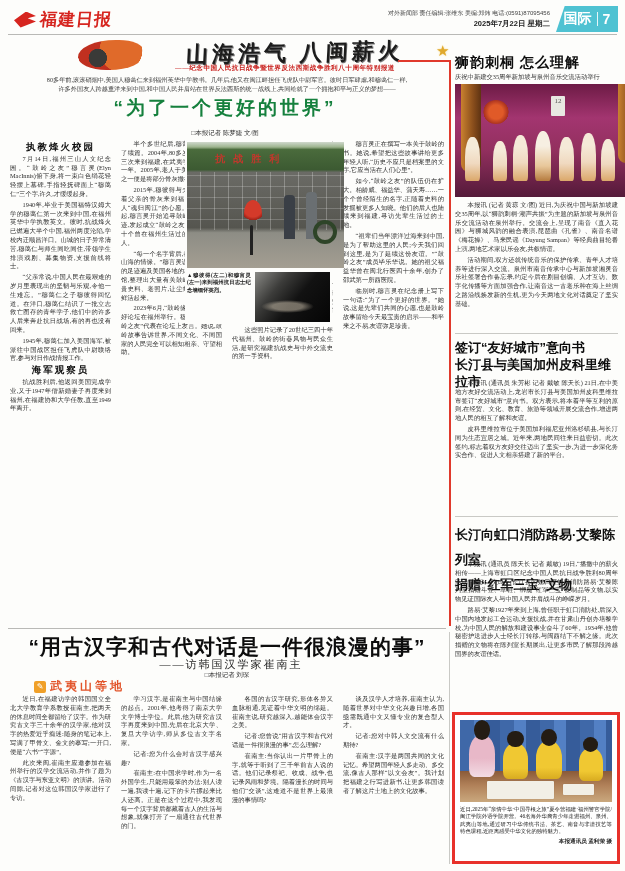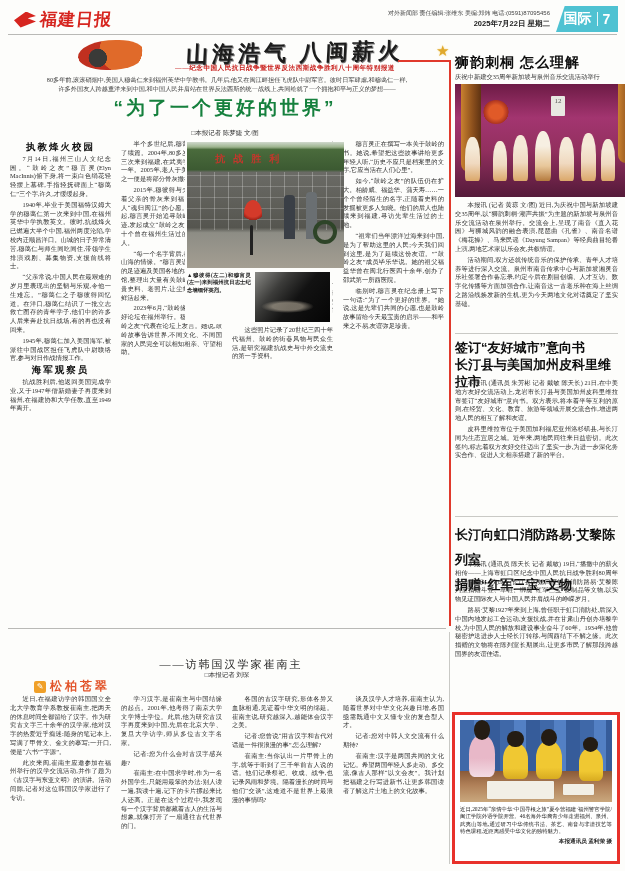--- a/index.html
+++ b/index.html
@@ -170,25 +170,26 @@
       <div class="fig" style="left:40%;top:66%;width:3px;height:30px;background:#222;"></div>
     </div>
     <div class="caption" style="position:absolute;left:2px;top:132px;width:64px;">▲穆彼得(左二)和穆言灵(左一)来到福州抗日志士纪念墙缅怀英烈。</div>
     <div class="photo ph-dark" style="position:absolute;left:70px;top:132px;width:75px;height:50px;">
       <div class="lightcurve"></div>
     </div>
   </div>
 
   <div class="abs rule" style="left:8px;top:628px;width:438px;height:1px;"></div>
 
+  <div class="abs int-head sans" style="left:8px;top:633px;width:438px;">“用古汉字和古代对话是一件很浪漫的事”</div>
   <div class="abs int-sub" style="left:12px;top:657px;width:438px;">——访韩国汉学家崔南主</div>
   <div class="abs byline" style="left:8px;top:671px;width:438px;">□本报记者 刘琛</div>
   <div class="abs tag" style="left:34px;top:678px;">
     <span class="ic">✎</span>
-    <span class="tx">松柏苍翠</span>
+    <span class="tx">武夷山等地</span>
   </div>
   <div class="abs ncol" style="left:10px;top:695px;height:169px;">
       <p>近日,在福建访学的韩国国立全北大学教育学系教授崔南主,把两天的休息时间全都留给了汉字。作为研究古文字三十余年的汉学家,他对汉字的热爱近乎痴迷:随身的笔记本上,写满了甲骨文、金文的摹写;一开口,便是“六书”“字源”。</p>
       <p>此次来闽,崔南主应邀参加在福州举行的汉学交流活动,并作了题为《古汉字与东亚文明》的演讲。活动间隙,记者对这位韩国汉学家进行了专访。</p>
     </div>
   <div class="abs ncol" style="left:121px;top:695px;height:169px;">
       <p>学习汉字,是崔南主与中国结缘的起点。2001年,他考得了南京大学文学博士学位。此后,他为研究古汉字再度来到中国,先后在北京大学、复旦大学访学,师从多位古文字名家。</p>
       <p>记者:您为什么会对古汉字感兴趣?</p>
       <p>崔南主:在中国求学时,作为一名外国学生,只能用最笨的办法:别人读一遍,我读十遍,记下的卡片摞起来比人还高。正是在这个过程中,我发现每一个汉字背后都藏着古人的生活与想象,就像打开了一扇通往古代世界的门。</p>
     </div>

